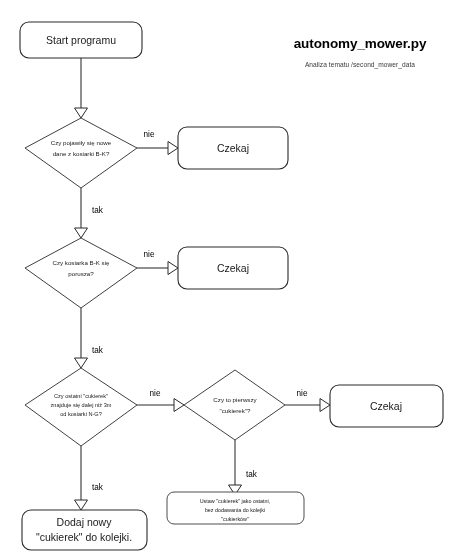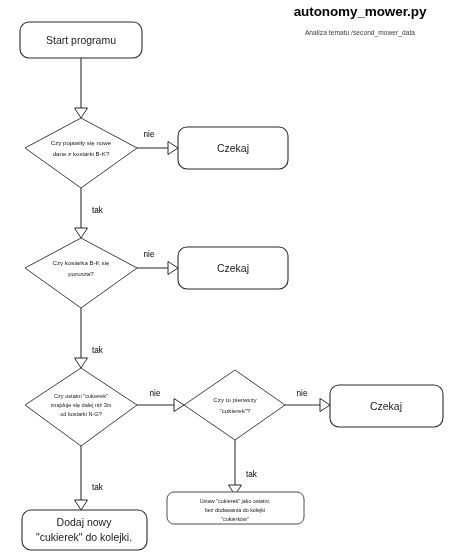--- a/index.html
+++ b/index.html
@@ -28,20 +28,21 @@
     top: 4px;
     width: 200px;
     text-align: center;
   }
   #doc-title {
     font-size: 13.5px;
     font-weight: bold;
     letter-spacing: -0.1px;
     line-height: 16px;
     color: #000;
+    margin-top: 32px;
   }
   #doc-subtitle {
     margin-top: 8px;
     font-size: 6.6px;
     line-height: 9px;
     color: #3a3a3a;
     letter-spacing: 0.05px;
   }
   svg text {
     font-family: "Liberation Sans", sans-serif;

